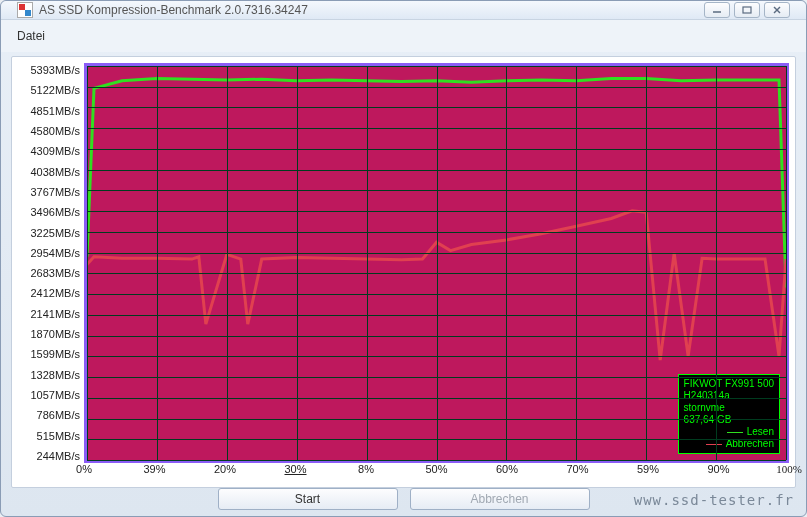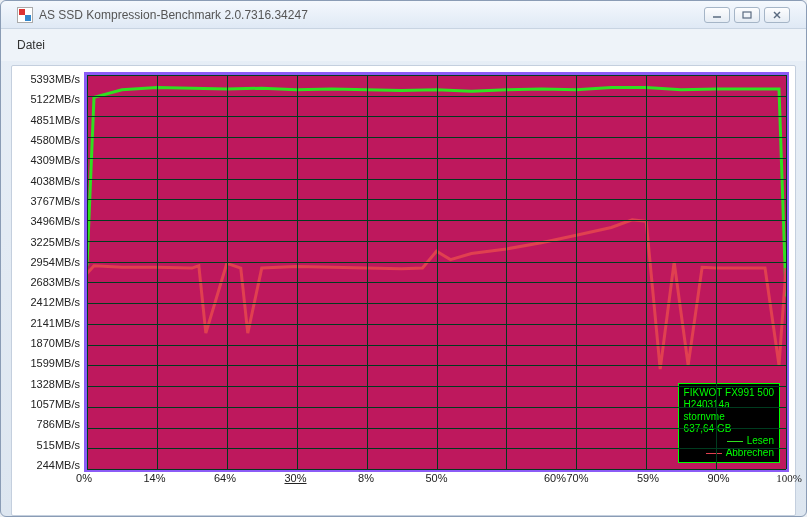--- a/index.html
+++ b/index.html
@@ -282,27 +282,32 @@
           <div class="grid-line-v" style="left: 50%;"></div>
           <div class="grid-line-v" style="left: 60%;"></div>
           <div class="grid-line-v" style="left: 70%;"></div>
           <div class="grid-line-v" style="left: 80%;"></div>
           <div class="grid-line-v" style="left: 90%;"></div>
           <div class="grid-line-v" style="left: 100%;"></div>
         </div>
     </div>
     <div class="x-axis" id="x-axis">
         <div class="x-tick" style="left: 0%;">0%</div>
-        <div class="x-tick" style="left: 10%;">14%</div>
-        <div class="x-tick" style="left: 20%;">64%</div>
+        <div class="x-tick" style="left: 10%;">39%</div>
+        <div class="x-tick" style="left: 20%;">20%</div>
         <div class="x-tick" style="left: 30%; text-decoration: underline;">30%</div>
         <div class="x-tick" style="left: 40%;">8%</div>
         <div class="x-tick" style="left: 50%;">50%</div>
-        <div class="x-tick" style="left: 60%; margin-left: 48px;">60%</div>
+        <div class="x-tick" style="left: 60%;">60%</div>
         <div class="x-tick" style="left: 70%;">70%</div>
         <div class="x-tick" style="left: 80%;">59%</div>
         <div class="x-tick" style="left: 90%;">90%</div>
         <div class="x-tick" style="left: 100%; font-family: Liberation Serif, serif;">100%</div>
       </div>
   </div>
 
-
+  <div class="button-row">
+    <button class="btn">Start</button>
+    <button class="btn" disabled="">Abbrechen</button>
+  </div>
+
+  <div class="watermark">www.ssd-tester.fr</div>
 </div>
 
 </body></html>

